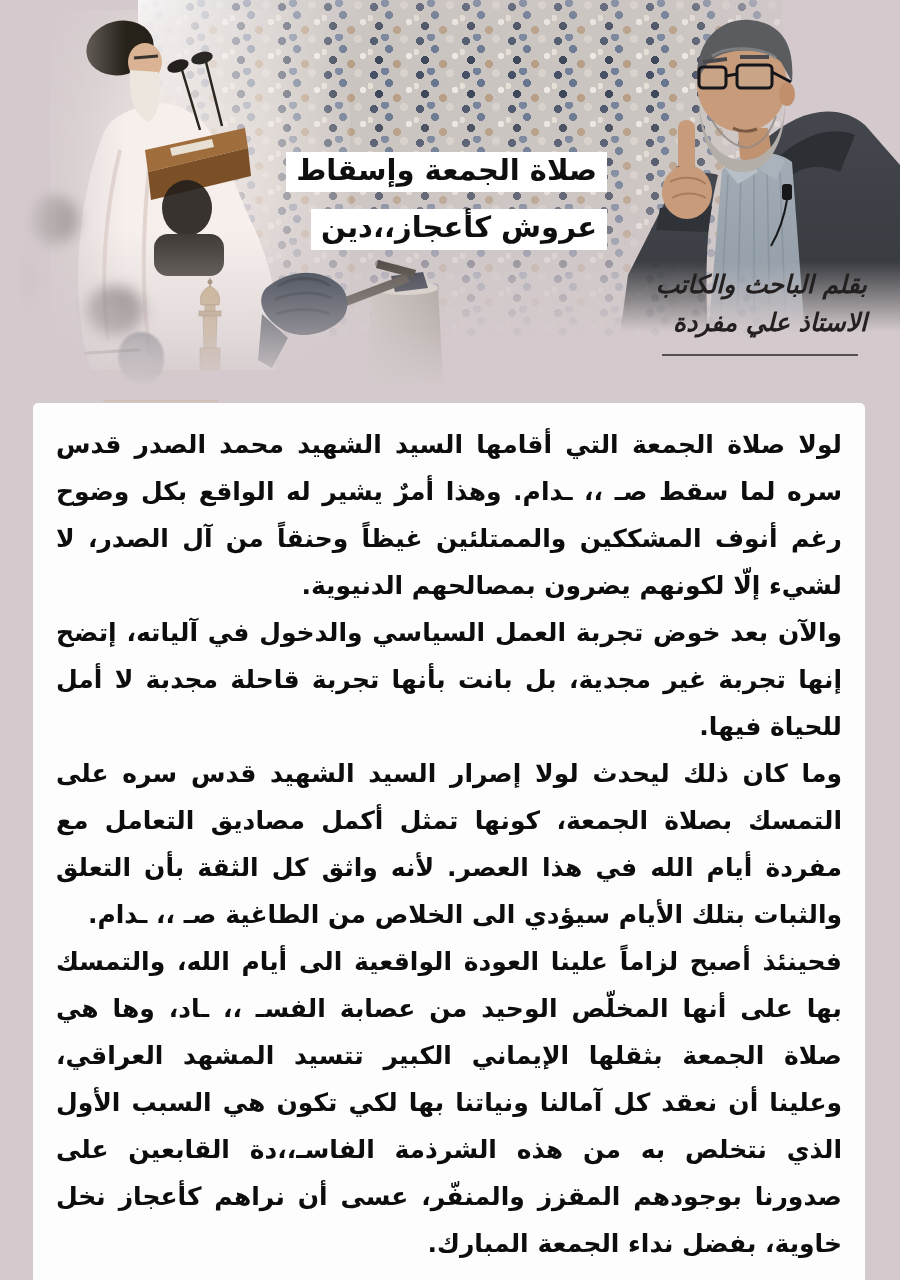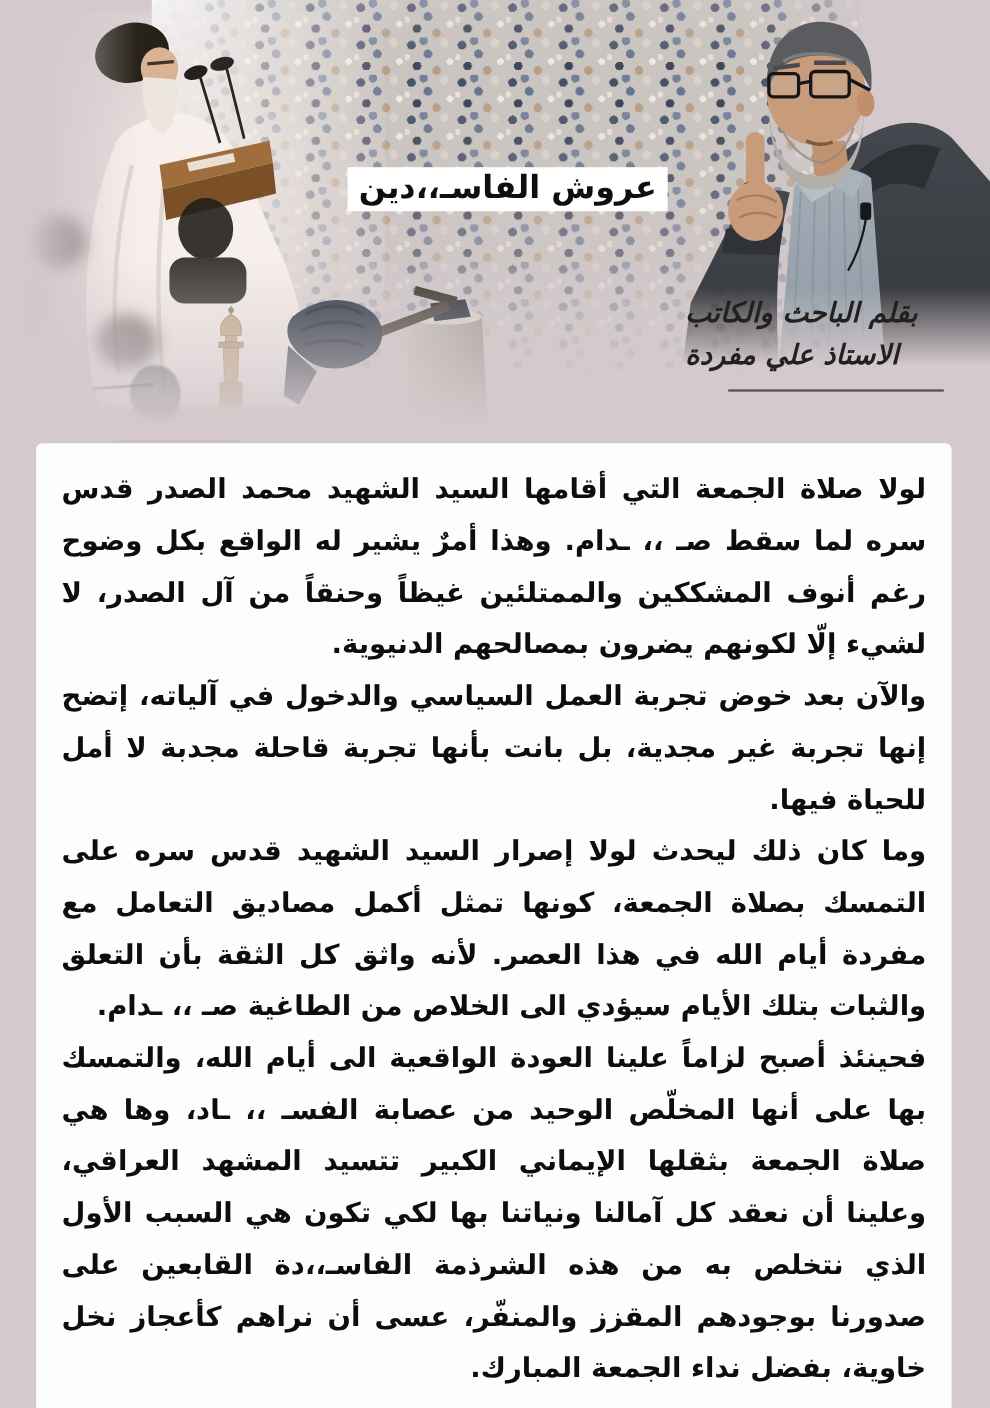--- a/index.html
+++ b/index.html
@@ -78,21 +78,21 @@
   }
   .title-row{margin-bottom:17px;}
   .title-strip{
     display:inline-block;background:#ffffff;color:#0f0f0f;
     font-size:29px;font-weight:bold;line-height:1.15;
     padding:2px 10px 5px 10px;letter-spacing:0;
   }
 
   .byline{
     position:absolute;right:33px;top:266px;width:244px;z-index:7;
-    direction:rtl;text-align:left;color:#242020;
+    direction:rtl;text-align:right;color:#242020;
     font-size:25px;line-height:38px;font-weight:bold;font-style:italic;
   }
   .byline-rule{
     position:absolute;right:42px;top:354px;width:196px;height:2px;z-index:7;
     background:#55504e;
   }
 
   
   .article-box{
     position:absolute;left:33px;top:403px;width:832px;height:947px;z-index:8;
@@ -242,21 +242,24 @@
         <path d="M126 76 L137 74" fill="none"></path>
         <path d="M172 72 L191 82" fill="none"></path>
       </g>
 
       <rect x="182" y="184" width="10" height="16" rx="3" fill="#17181a"></rect>
       <path d="M187 200 C184 218 179 232 171 246" stroke="#17181a" stroke-width="2" fill="none"></path>
     </svg>
 
     <div class="title-block" dir="rtl">
       <div class="title-row">
-        <span class="title-strip">عروش الفاسـ،،دين</span>
+        <span class="title-strip">صلاة الجمعة وإسقاط</span>
+      </div>
+      <div class="title-row">
+        <span class="title-strip">عروش كأعجاز،،دين</span>
       </div>
     </div>
 
     <div class="byline" dir="rtl">
       <div>بقلم الباحث والكاتب</div>
       <div>الاستاذ علي مفردة</div>
     </div>
     <div class="byline-rule"></div>
 
   </div>

